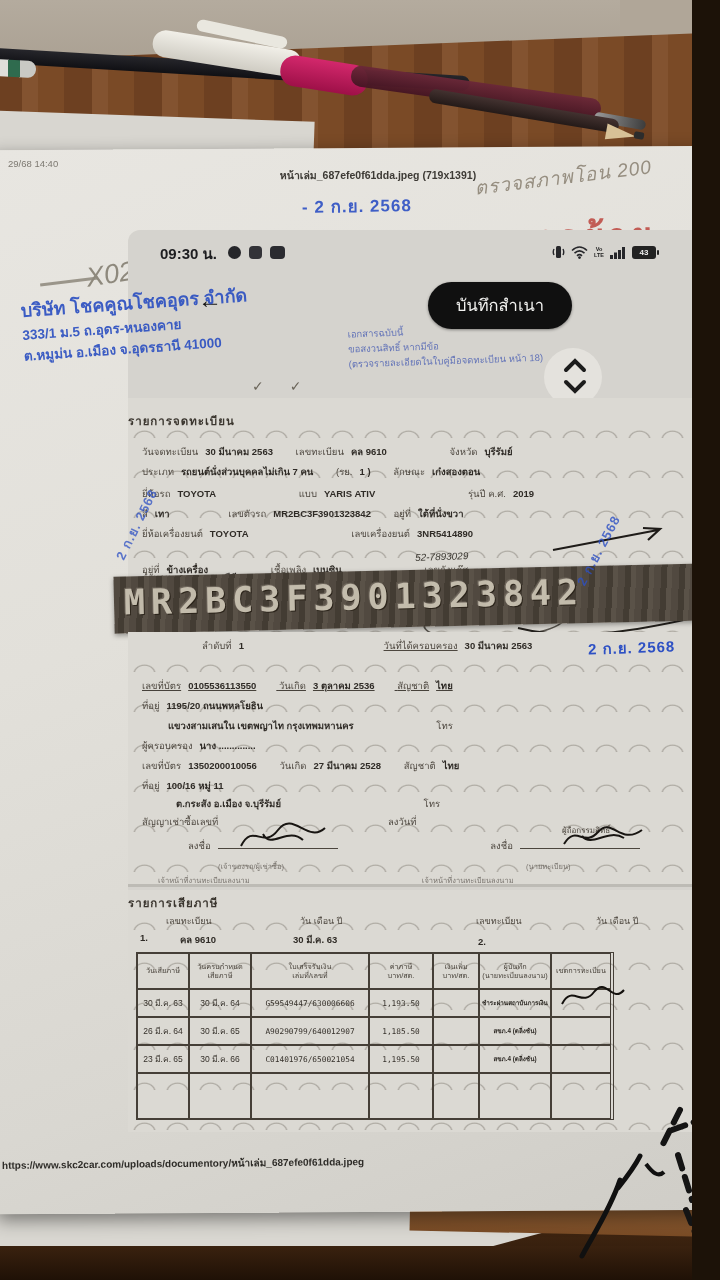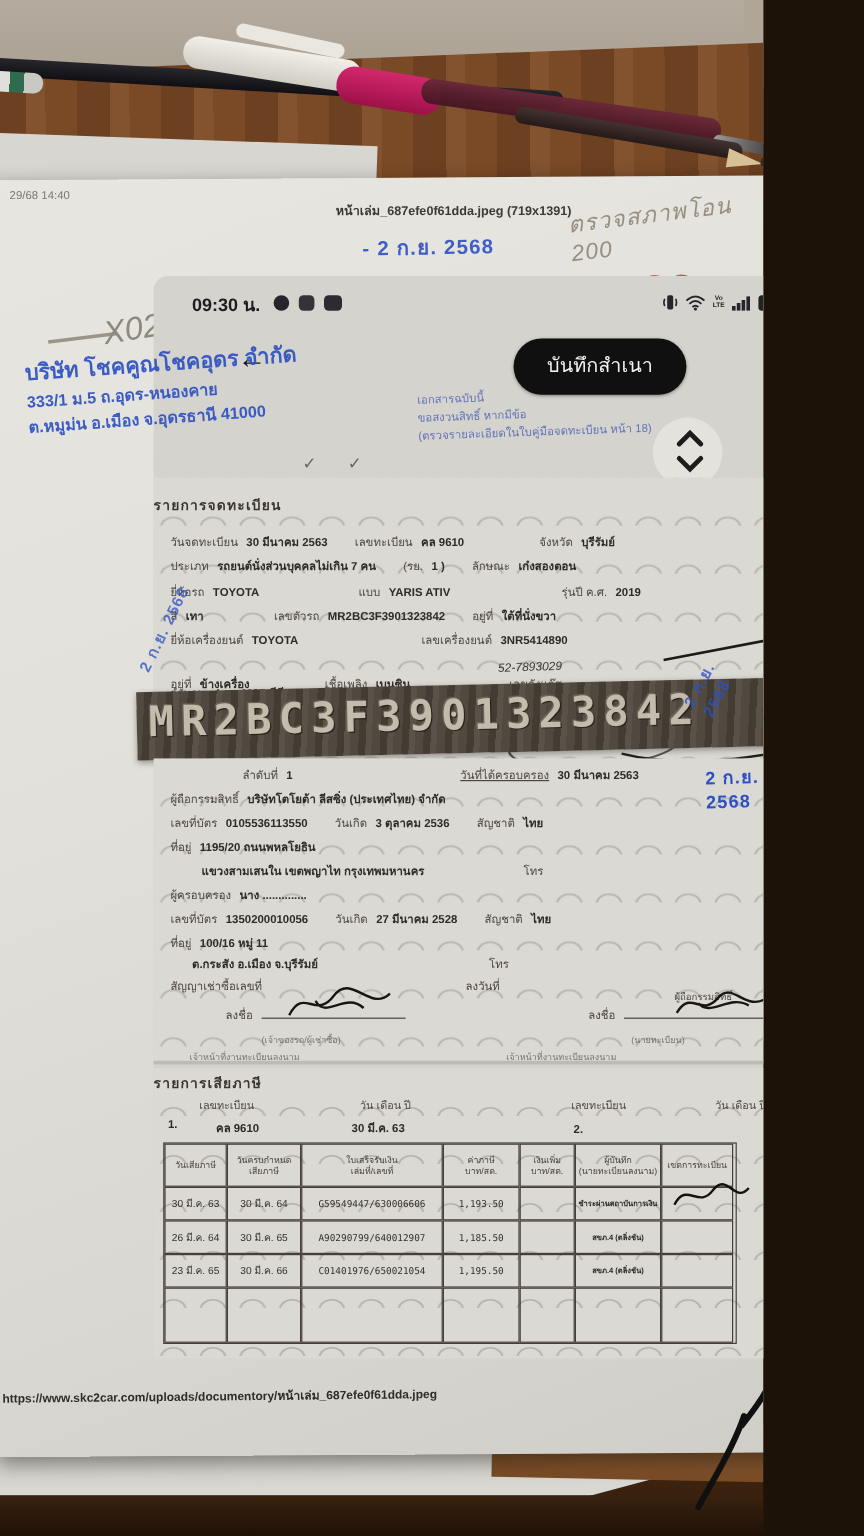--- a/index.html
+++ b/index.html
@@ -1,16 +1,16 @@
 <!DOCTYPE html>
 <html><head>
 <meta charset="utf-8">
 <style>
   html,body{margin:0;padding:0;background:#1c1208;}
-  #scene{position:relative;width:636px;height:1280px;overflow:hidden;
+  #scene{position:relative;width:692px;height:1280px;overflow:hidden;
     font-family:"Liberation Sans",sans-serif;
     background:linear-gradient(180deg,#6e4322 0%,#7c4c27 8%,#6a3e1f 14%,#5f3a1e 90%,#2a1708 100%);}
   .abs{position:absolute;}
   
   .wall{left:0;top:0;width:720px;height:74px;background:linear-gradient(180deg,#b4ab9e,#a99f91);}
   .wall-right{left:620px;top:0;width:100px;height:120px;background:#b0a698;}
   .desk{left:-30px;top:46px;width:800px;height:130px;transform:rotate(-2.2deg);
     background:repeating-linear-gradient(92deg,#7a4a26 0 26px,#6d4021 26px 54px,#835330 54px 70px);}
   .desk-edge-hi{left:410px;top:1186px;width:330px;height:48px;transform:rotate(1.2deg);background:linear-gradient(180deg,#96663a,#7a4c26);}
   .desk-shadow{left:0;top:1246px;width:720px;height:34px;background:linear-gradient(180deg,#3a220f,#1f1106);}
@@ -255,24 +255,21 @@
   <div class="abs band">
     <div class="band-txt">MR2BC3F3901323842</div>
   </div>
   <div class="abs stamp-blue side-stamp2">2 ก.ย. 2568</div>
 
   <div class="abs docarea doc2 scallop">
     <div class="ln" style="top:6px;">
       <span class="l" style="margin-left:60px;">ลำดับที่</span><span class="v">1</span>
       <span class="l" style="margin-left:117px;text-decoration:underline;">วันที่ได้ครอบครอง</span><span class="v">30 มีนาคม 2563</span>
     </div>
-    <div class="ln" style="top:26px;">
-      <span class="l">ผู้ถือกรรมสิทธิ์</span><span class="v">บริษัทโตโยต้า ลีสซิ่ง (ประเทศไทย) จำกัด</span>
-    </div>
-    <div class="ln" style="top:46px;">
+    <div class="ln" style="top:46px;text-decoration:underline;">
       <span class="l">เลขที่บัตร</span><span class="v">0105536113550</span>
       <span class="l">วันเกิด</span><span class="v">3 ตุลาคม 2536</span>
       <span class="l">สัญชาติ</span><span class="v">ไทย</span>
     </div>
     <div class="ln" style="top:66px;">
       <span class="l">ที่อยู่</span><span class="v">1195/20 ถนนพหลโยธิน</span>
     </div>
     <div class="ln" style="top:86px;">
       <span class="v" style="margin-left:26px;">แขวงสามเสนใน เขตพญาไท กรุงเทพมหานคร</span>
       <span class="l" style="margin-left:60px;">โทร</span>
@@ -282,21 +279,21 @@
     </div>
     <div class="ln" style="top:126px;">
       <span class="l">เลขที่บัตร</span><span class="v">1350200010056</span>
       <span class="l">วันเกิด</span><span class="v">27 มีนาคม 2528</span>
       <span class="l">สัญชาติ</span><span class="v">ไทย</span>
     </div>
     <div class="ln" style="top:146px;">
       <span class="l">ที่อยู่</span><span class="v">100/16 หมู่ 11</span>
     </div>
     <div class="ln" style="top:164px;">
-      <span class="v" style="margin-left:18px;">ต.กระสัง อ.เมือง จ.บุรีรัมย์</span>
+      <span class="v" style="margin-left:34px;">ต.กระสัง อ.เมือง จ.บุรีรัมย์</span>
       <span class="l" style="margin-left:120px;">โทร</span>
     </div>
     <div class="ln" style="top:182px;">
       <span class="l">สัญญาเช่าซื้อเลขที่</span>
       <span class="l" style="margin-left:160px;">ลงวันที่</span>
     </div>
     <div class="ln" style="top:192px;">
       <span class="l" style="margin-left:420px;font-size:8px;">ผู้ถือกรรมสิทธิ์</span>
     </div>
     <div class="ln" style="top:206px;">

